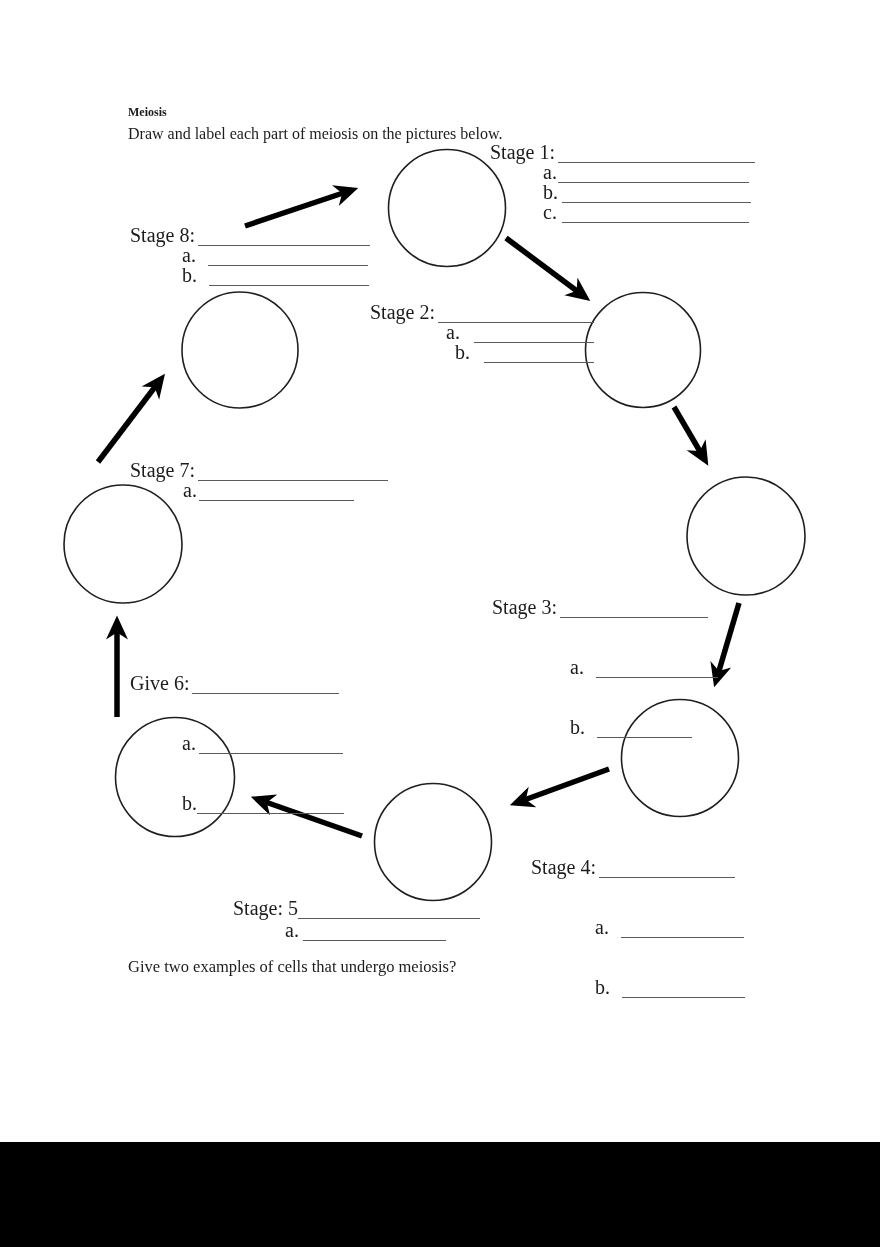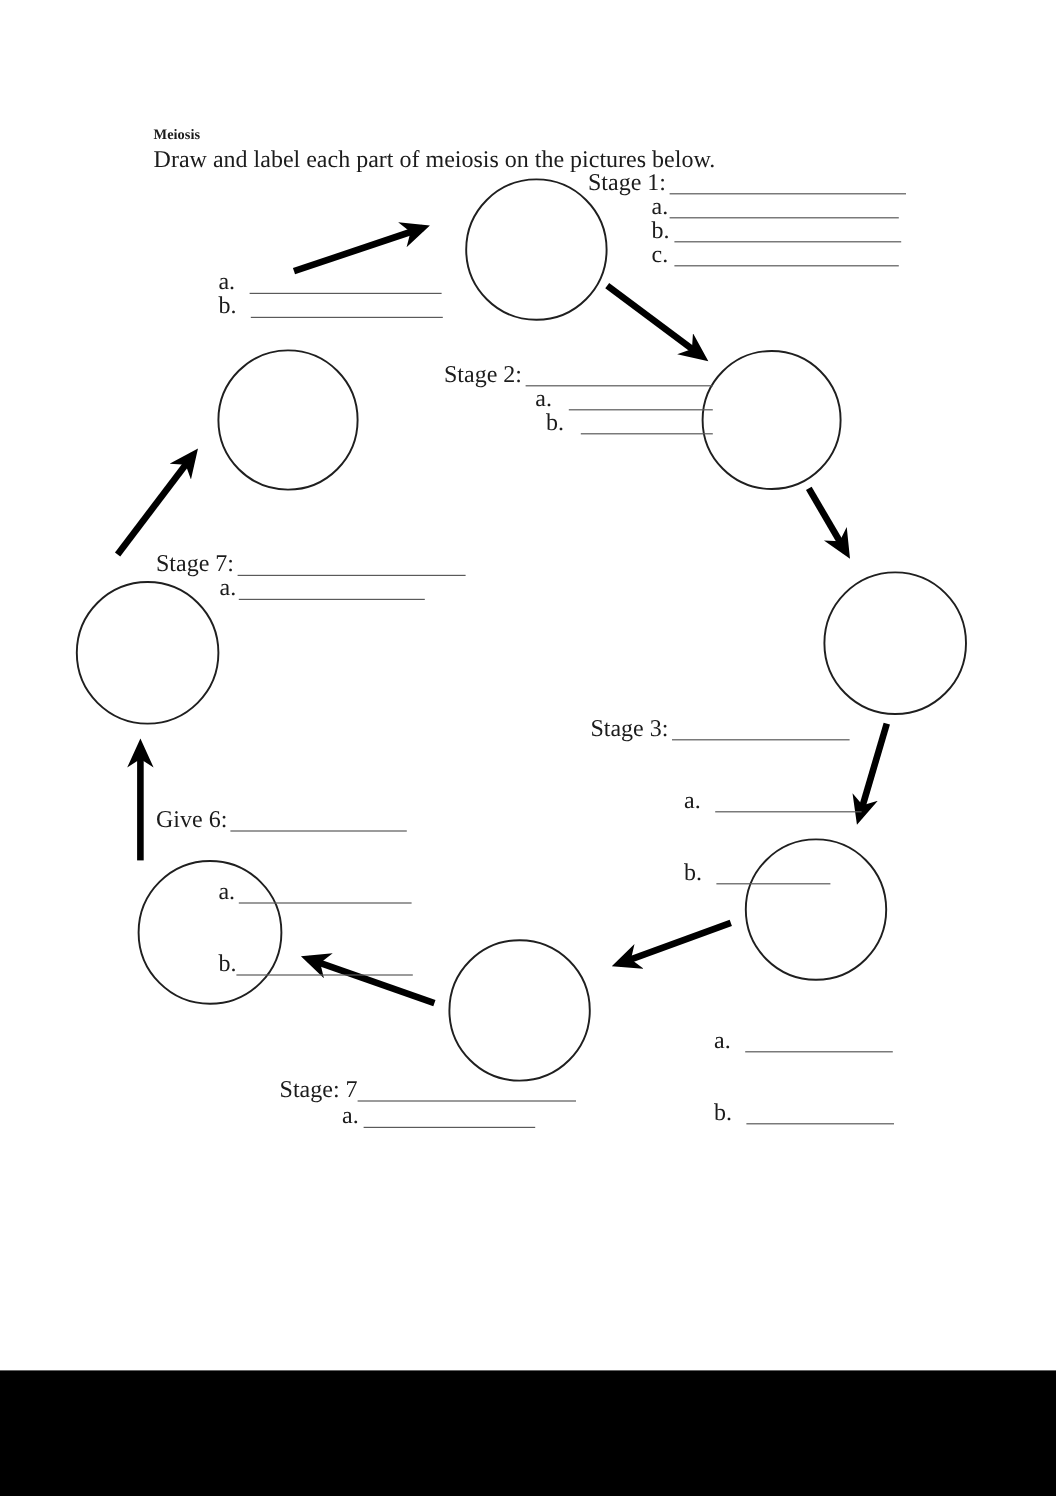--- a/index.html
+++ b/index.html
@@ -13,21 +13,21 @@
     font-family: "Liberation Serif", "DejaVu Serif", serif;
     color: #1c1c1c;
   }
   .diagram-svg {
     position: absolute;
     left: 0; top: 0;
     width: 880px; height: 1247px;
   }
   .title-block { position: absolute; left: 128px; top: 102px; }
   .doc-title { font-weight: bold; font-size: 12px; line-height: 21px; }
-  .doc-instruction { font-size: 20px; line-height: 21px; }
+  .doc-instruction { font-size: 16px; line-height: 21px; }
   .stage { position: absolute; font-size: 20px; }
   .row { white-space: nowrap; line-height: 20px; height: 20px; }
   .lh21 .row { line-height: 21px; height: 21px; margin-top: 39px; }
   .lh22 .row { line-height: 22px; height: 22px; }
   .blank {
     display: inline-block;
     height: 14px;
     margin-bottom: -4px;
     margin-left: 3px;
     border-bottom: 1.4px solid #5a5a5a;
@@ -82,20 +82,21 @@
   </div>
 
   <div class="stage" style="left:490px; top:142px;">
     <div class="row"><span>Stage 1:</span><span class="blank" style="width:197px;"></span></div>
     <div class="row" style="padding-left:53px;"><span>a.</span><span class="blank" style="width:191px; margin-left:1px;"></span></div>
     <div class="row" style="padding-left:53px;"><span>b.</span><span class="blank" style="width:189px; margin-left:4px;"></span></div>
     <div class="row" style="padding-left:53px;"><span>c.</span><span class="blank" style="width:187px; margin-left:5px;"></span></div>
   </div>
 
   <div class="stage" style="left:130px; top:225px;">
+    <div class="row"><span>Stage 8:</span><span class="blank" style="width:172px;"></span></div>
     <div class="row" style="padding-left:52px;"><span>a.</span><span class="blank" style="width:160px; margin-left:12px;"></span></div>
     <div class="row" style="padding-left:52px;"><span>b.</span><span class="blank" style="width:160px; margin-left:12px;"></span></div>
   </div>
 
   <div class="stage" style="left:370px; top:302px;text-align:right;">
     <div class="row"><span>Stage 2:</span><span class="blank" style="width:156px;"></span></div>
     <div class="row" style="padding-left:53px;"><span>a.</span><span class="blank" style="width:120px; margin-left:14px;"></span></div>
     <div class="row" style="padding-left:53px;"><span>b.</span><span class="blank" style="width:110px; margin-left:14px;"></span></div>
   </div>
 
@@ -110,25 +111,27 @@
     <div class="row" style="padding-left:78px;"><span>b.</span><span class="blank" style="width:95px; margin-left:12px;"></span></div>
   </div>
 
   <div class="stage lh21" style="left:130px; top:634px;">
     <div class="row"><span>Give 6:</span><span class="blank" style="width:147px;"></span></div>
     <div class="row" style="padding-left:52px;"><span>a.</span><span class="blank" style="width:144px;"></span></div>
     <div class="row" style="padding-left:52px;"><span>b.</span><span class="blank" style="width:147px; margin-left:0;"></span></div>
   </div>
 
   <div class="stage lh21" style="left:531px; top:818px;">
+    <div class="row"><span>Stage 4:</span><span class="blank" style="width:136px;"></span></div>
     <div class="row" style="padding-left:64px;"><span>a.</span><span class="blank" style="width:123px; margin-left:12px;"></span></div>
     <div class="row" style="padding-left:64px;"><span>b.</span><span class="blank" style="width:123px; margin-left:12px;"></span></div>
   </div>
 
   <div class="stage lh22" style="left:233px; top:897px;">
-    <div class="row"><span>Stage: 7</span><span class="blank" style="width:182px; margin-left:0;"></span></div>
+    <div class="row"><span>Stage: 5</span><span class="blank" style="width:182px; margin-left:0;"></span></div>
     <div class="row" style="padding-left:52px;"><span>a.</span><span class="blank" style="width:143px; margin-left:4px;"></span></div>
   </div>
 
+  <div class="question">Give two examples of cells that undergo meiosis?</div>
 
   <div class="letterbox"></div>
 
 </div>
 
 </body></html>

